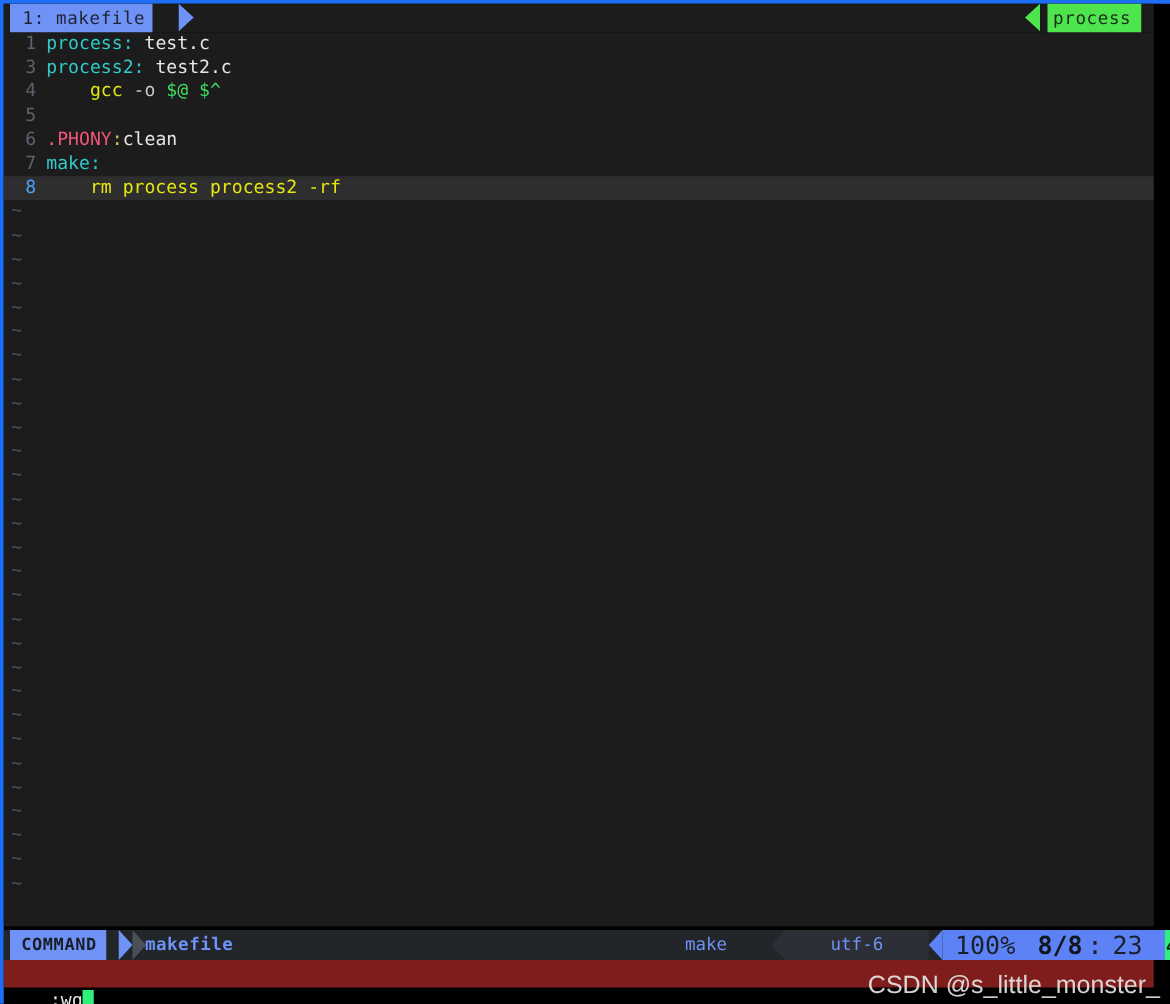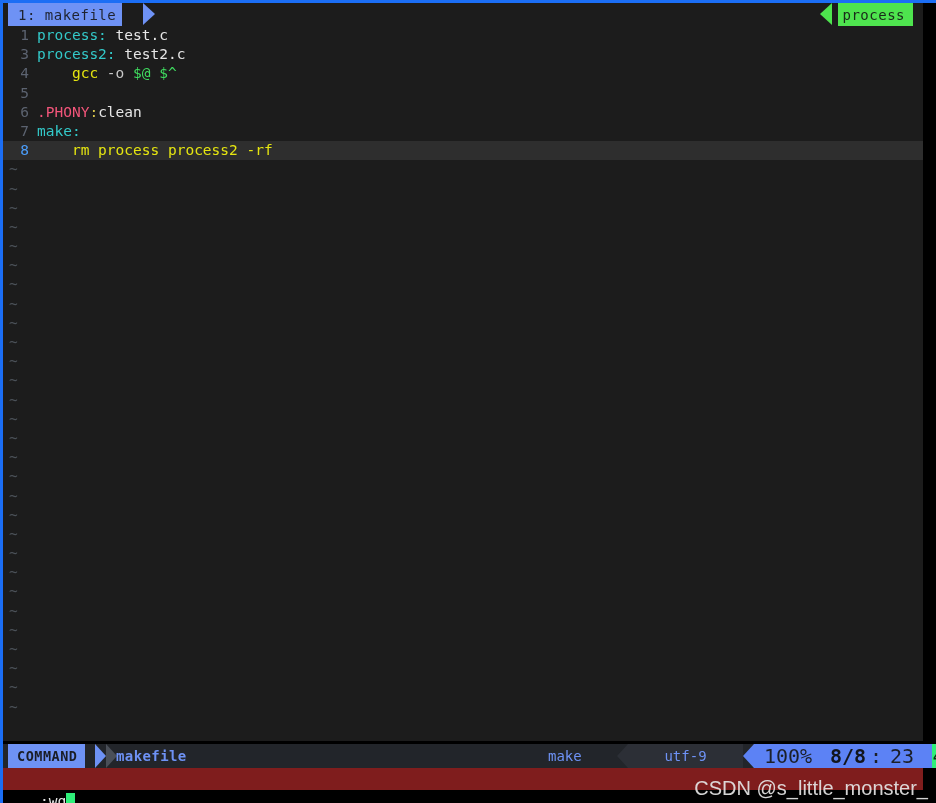--- a/index.html
+++ b/index.html
@@ -366,21 +366,21 @@
     <div class="mode-badge">
       <span>COMMAND</span>
     </div>
     <div class="mode-arrow"></div>
     <div class="mode-arrow2"></div>
 
     <div class="sl-filename">makefile</div>
     <div class="sl-filetype">make</div>
 
     <div class="sl-enc-lchev"></div>
-    <div class="sl-enc">utf-9</div>
+    <div class="sl-enc">utf-6</div>
 
     <div class="sl-pos-lchev"></div>
     <div class="sl-pos">
       <span class="sl-pct">100%</span>
       <span class="sl-lines">8/8</span>
       <span class="sl-sep">:</span>
       <span class="sl-col">23</span>
       <span class="sl-colcursor">4</span>
     </div>
   </div>

